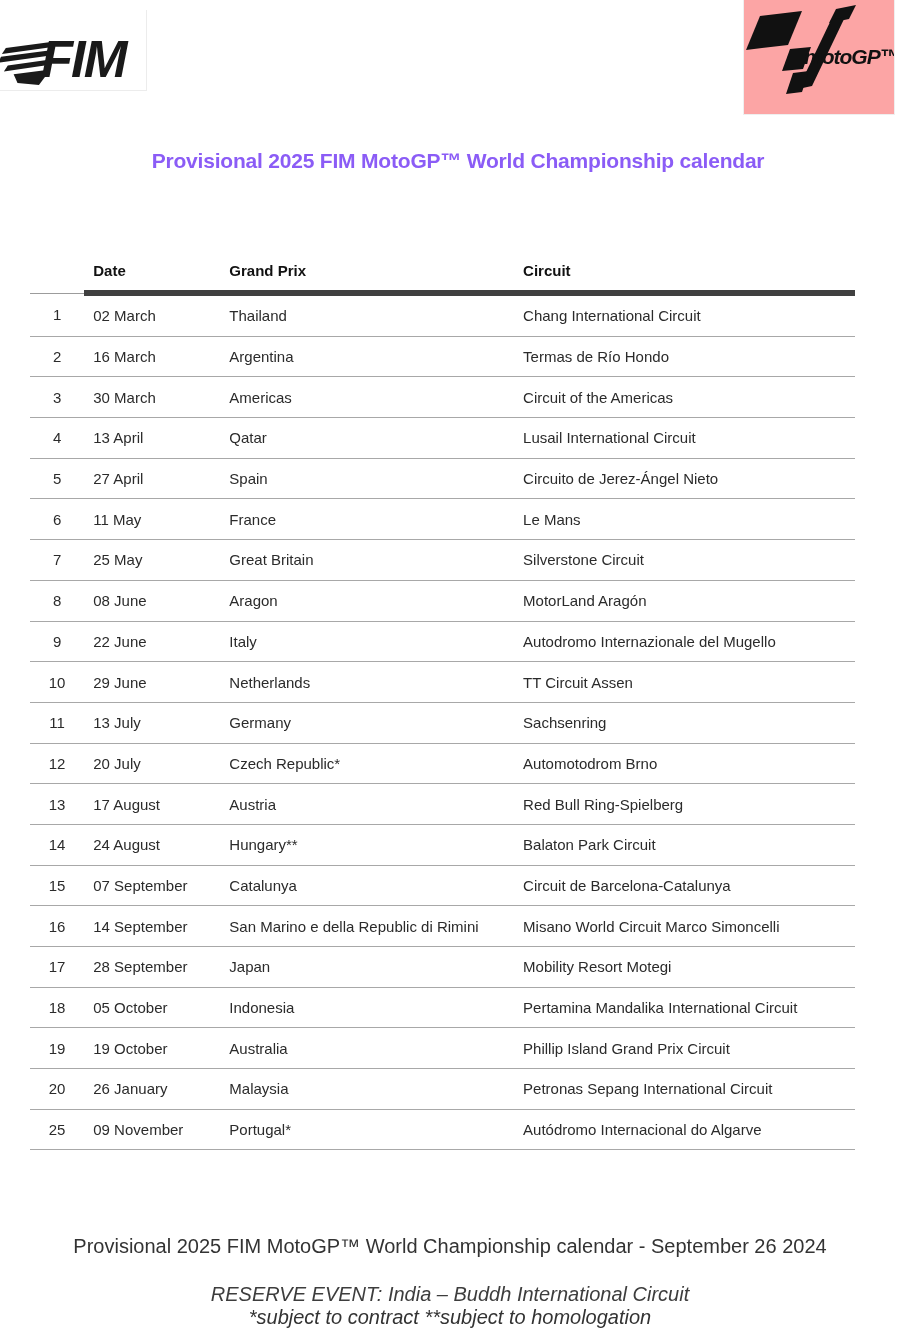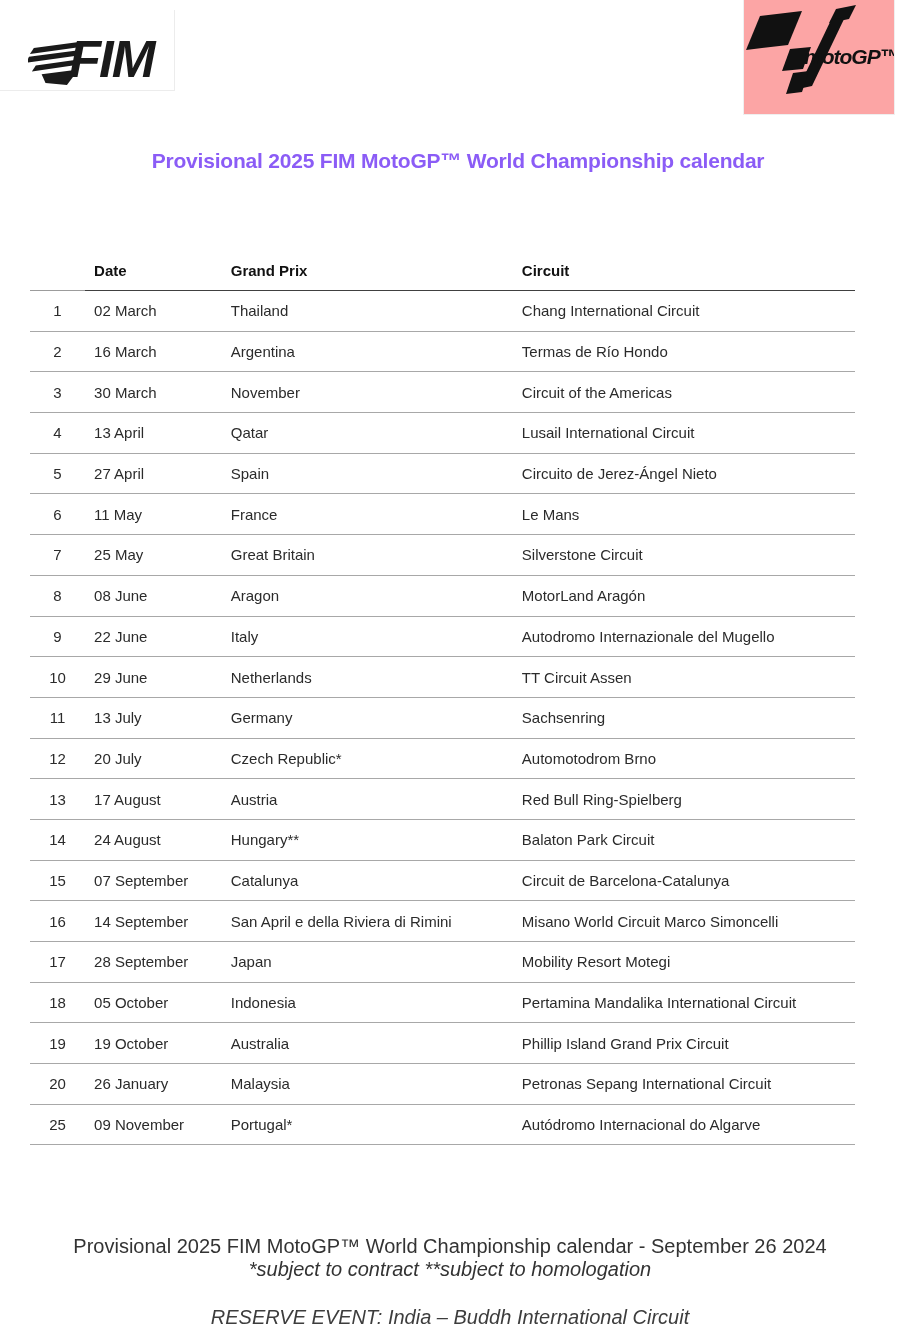--- a/index.html
+++ b/index.html
@@ -13,21 +13,20 @@
   }
   .page { position: absolute; inset: 0; }
 
   
   .fim-logo-box {
     position: absolute; left: 0; top: 10px;
     width: 146px; height: 80px;
     border-right: 1px solid #ececec;
     border-bottom: 1px solid #ececec;
     background: #fff;
-    padding-left: 28px;
   }
   .motogp-logo-box {
     position: absolute; left: 743px; top: 0;
     width: 150px; height: 114px;
     border: 1px solid #efefef;
     border-top: none;
     background: #fca5a5;
   }
   .fim-logo-box svg, .motogp-logo-box svg { width: 100%; height: 100%; display: block; }
 
@@ -48,21 +47,21 @@
     border-collapse: collapse;
     font-size: 15px;
   }
   table.calendar th, table.calendar td {
     border-bottom: 1px solid #a8a8a8;
     vertical-align: middle;
     font-weight: 400;
     white-space: nowrap;
   }
   table.calendar thead th {
-    border-bottom: 1px solid #404040;
+    border-bottom: 6px solid #404040;
     height: 38px;
     font-weight: 700;
     color: #111111;
     text-align: left;
   }
   table.calendar tbody td { height: 37.7px; color: #2b2b2b; }
   .col-num   { width: 58px;  text-align: center; }
   .col-date  { width: 130px; padding-left: 9px; }
   .col-gp    { width: 287px; padding-left: 10px; }
   .col-circuit { width: 340px; padding-left: 11px; }
@@ -131,21 +130,21 @@
       </tr>
         <tr>
         <td class="col-num">2</td>
         <td class="col-date">16 March</td>
         <td class="col-gp">Argentina</td>
         <td class="col-circuit">Termas de Río Hondo</td>
       </tr>
         <tr>
         <td class="col-num">3</td>
         <td class="col-date">30 March</td>
-        <td class="col-gp">November</td>
+        <td class="col-gp">Americas</td>
         <td class="col-circuit">Circuit of the Americas</td>
       </tr>
         <tr>
         <td class="col-num">4</td>
         <td class="col-date">13 April</td>
         <td class="col-gp">Qatar</td>
         <td class="col-circuit">Lusail International Circuit</td>
       </tr>
         <tr>
         <td class="col-num">5</td>
@@ -209,21 +208,21 @@
       </tr>
         <tr>
         <td class="col-num">15</td>
         <td class="col-date">07 September</td>
         <td class="col-gp">Catalunya</td>
         <td class="col-circuit">Circuit de Barcelona-Catalunya</td>
       </tr>
         <tr>
         <td class="col-num">16</td>
         <td class="col-date">14 September</td>
-        <td class="col-gp">San April e della Riviera di Rimini</td>
+        <td class="col-gp">San Marino e della Republic di Rimini</td>
         <td class="col-circuit">Misano World Circuit Marco Simoncelli</td>
       </tr>
         <tr>
         <td class="col-num">17</td>
         <td class="col-date">28 September</td>
         <td class="col-gp">Japan</td>
         <td class="col-circuit">Mobility Resort Motegi</td>
       </tr>
         <tr>
         <td class="col-num">18</td>
@@ -247,17 +246,17 @@
         <td class="col-num">25</td>
         <td class="col-date">09 November</td>
         <td class="col-gp">Portugal*</td>
         <td class="col-circuit">Autódromo Internacional do Algarve</td>
       </tr>
       </tbody>
   </table>
 
   <div class="footer">
     <p>Provisional 2025 FIM MotoGP™ World Championship calendar - September 26 2024</p>
+    <p class="italic reserve">RESERVE EVENT: India – Buddh International Circuit</p>
     <p class="italic">*subject to contract **subject to homologation</p>
-    <p class="italic reserve">RESERVE EVENT: India – Buddh International Circuit</p>
   </div>
 
 </div>
 
 </body></html>

